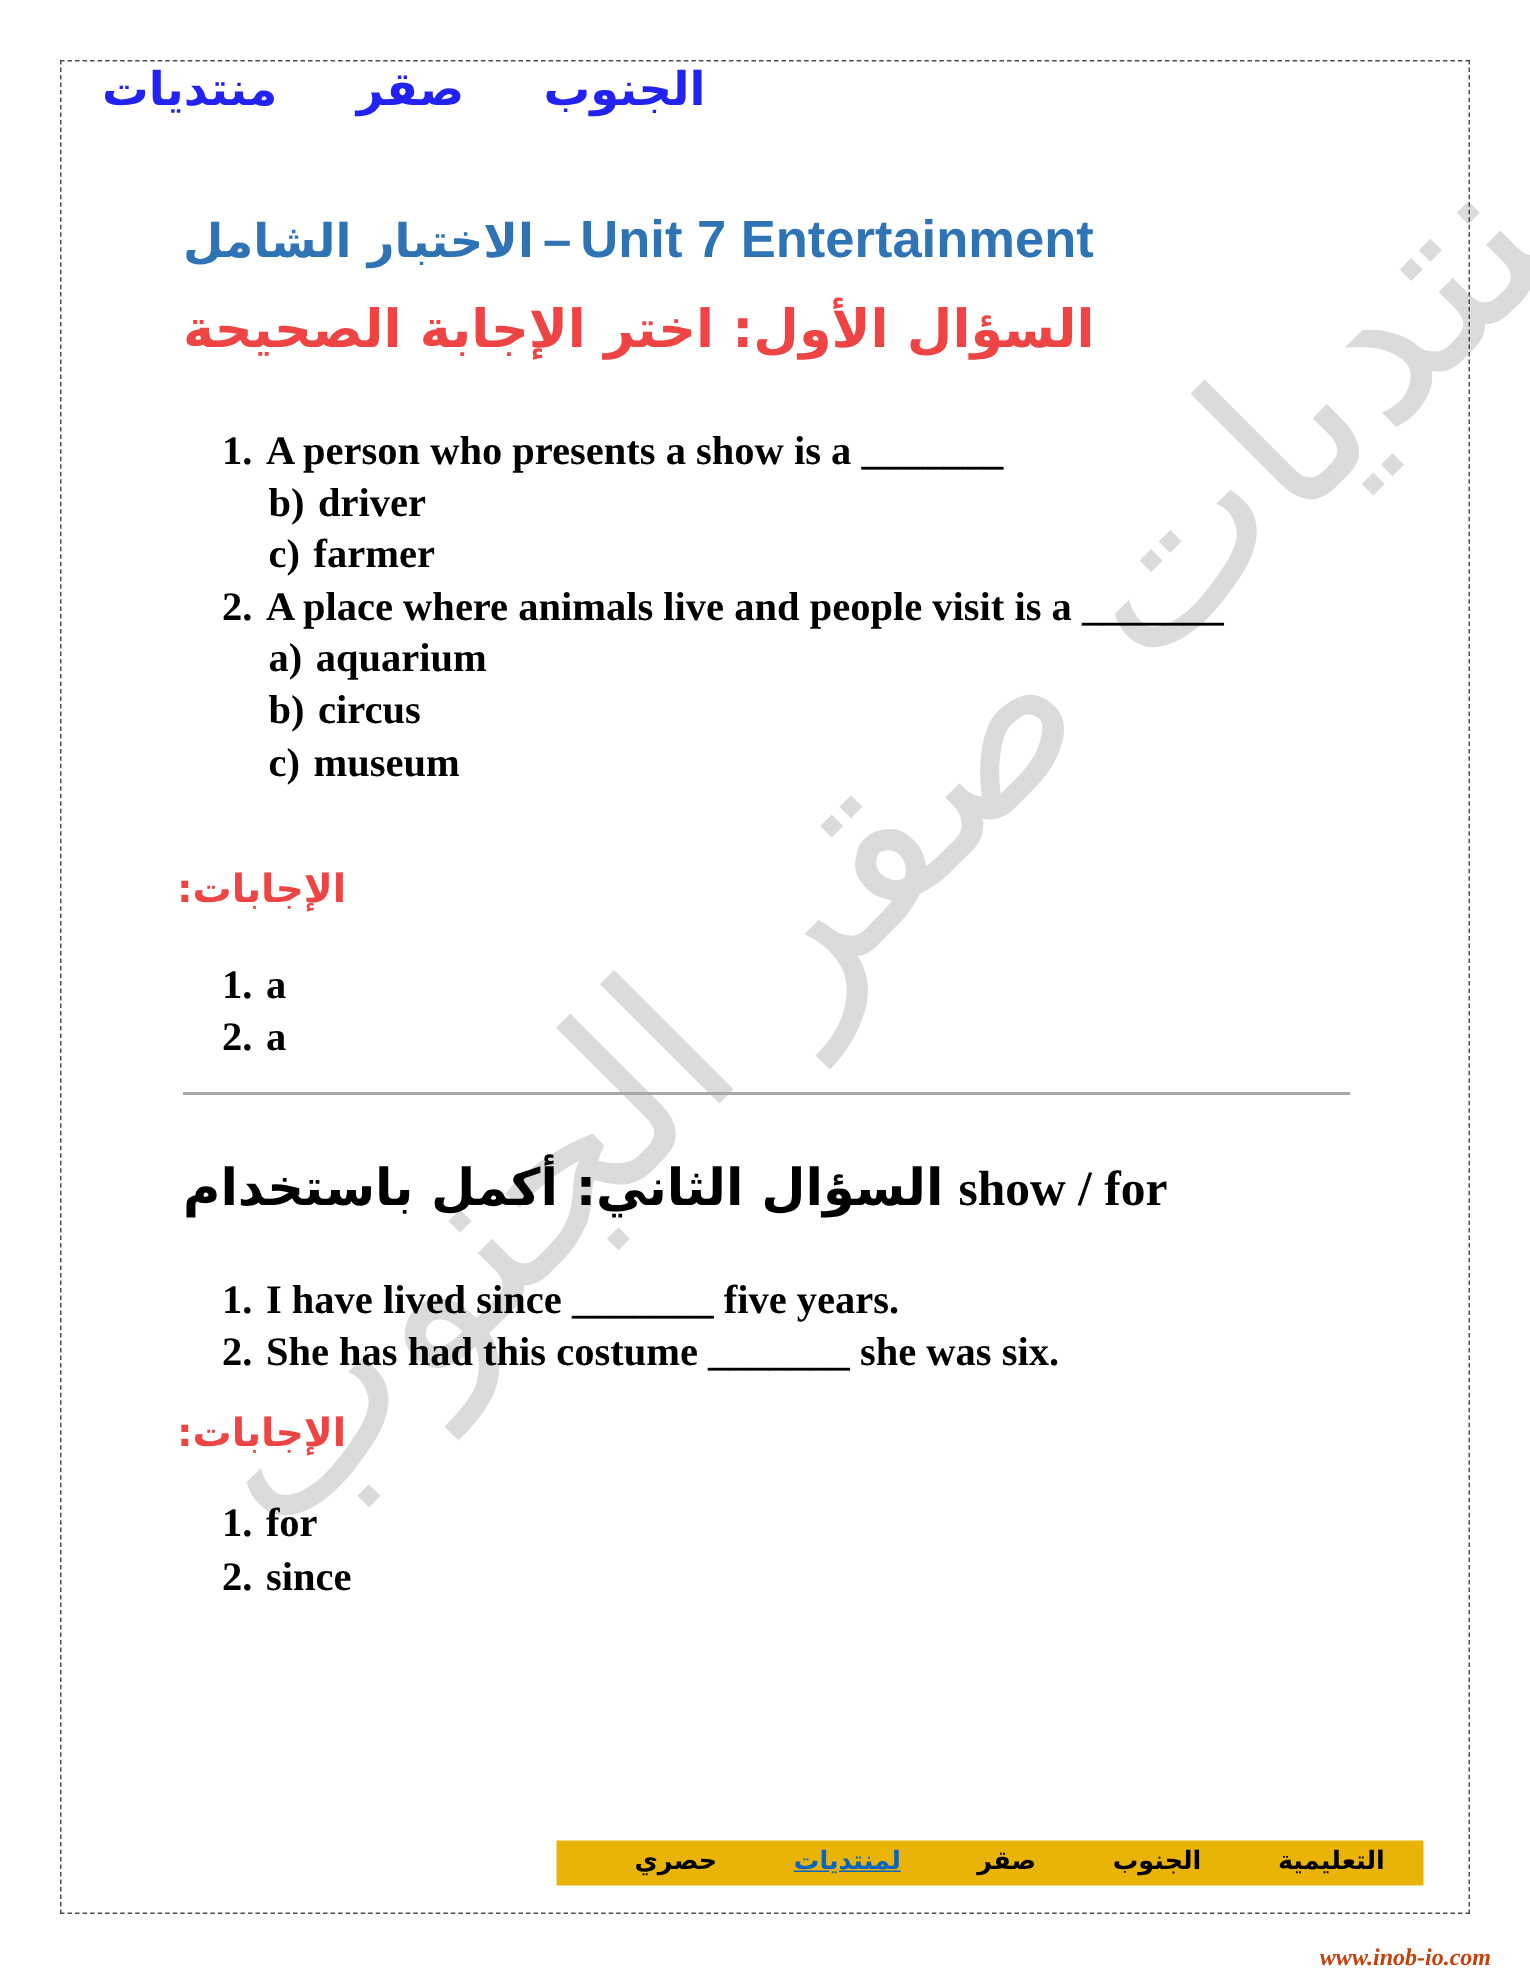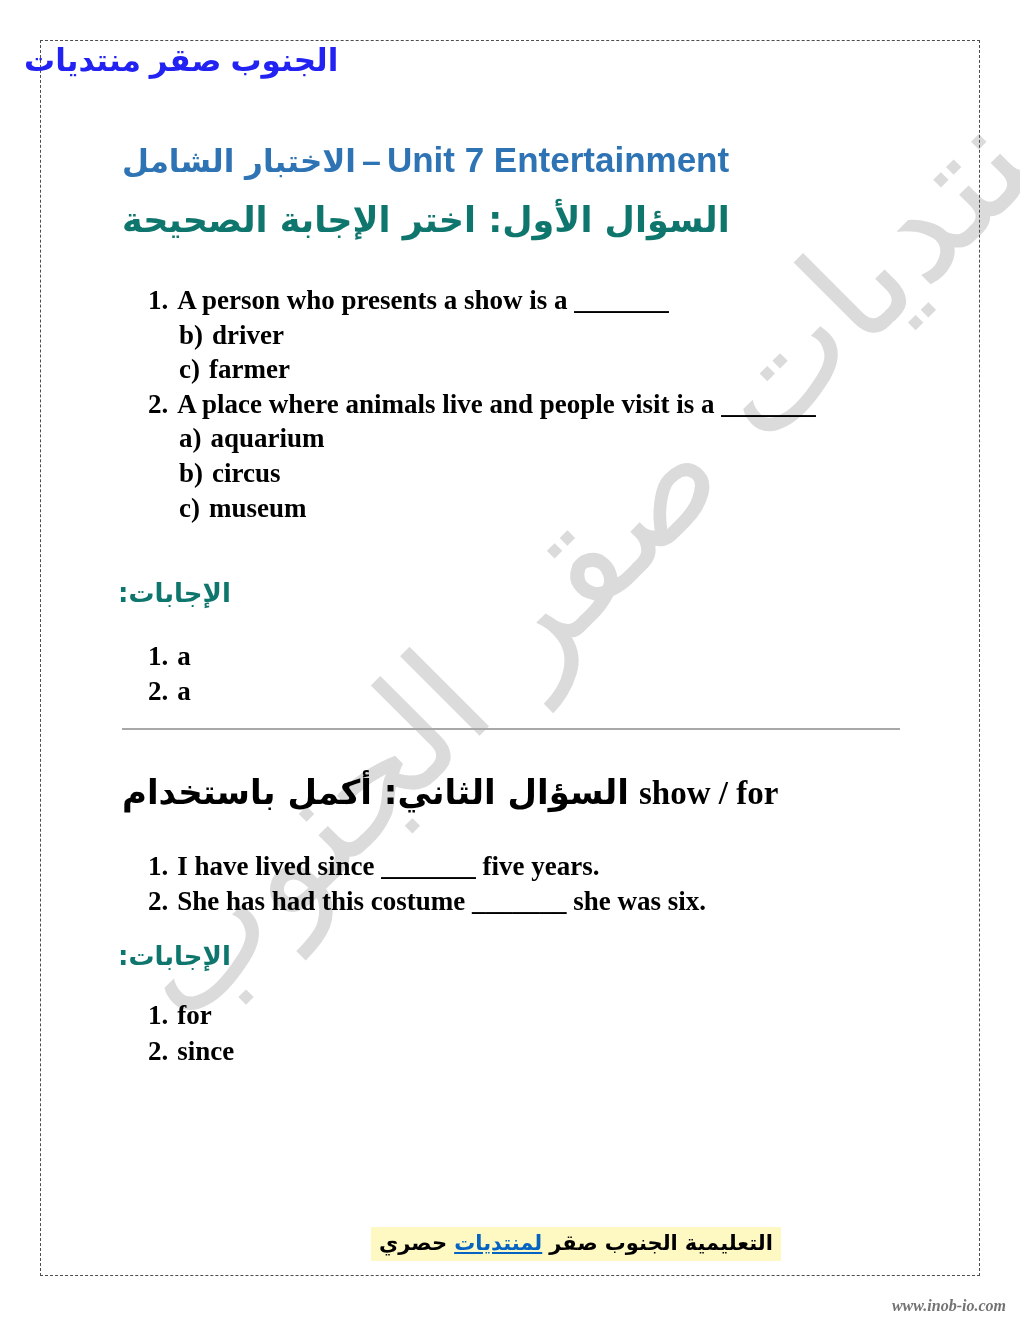--- a/index.html
+++ b/index.html
@@ -18,33 +18,33 @@
     font-family:"DejaVu Sans", sans-serif;font-size:148px;font-weight:400;
     color:#dbdbdb;white-space:nowrap;z-index:0;letter-spacing:2px;
   }
   .content{position:absolute;left:0;top:0;width:1020px;height:1320px;z-index:1;}
   
   .brand{
     position:absolute;left:24px;top:42px;white-space:nowrap;
     font-family:"DejaVu Sans", sans-serif;font-weight:700;font-size:31px;
     color:#2222f2;direction:ltr;
   }
-  .iso{display:inline-block;direction:rtl;unicode-bidi:isolate;margin-right:9px;}
+  .iso{display:inline-block;direction:rtl;unicode-bidi:isolate;margin-right:9px;margin-left:44px;}
   
   .title{
     position:absolute;left:122px;top:140px;white-space:nowrap;color:#2e74b5;
     font-weight:700;direction:ltr;
   }
   .title .t-ar{font-family:"DejaVu Sans", sans-serif;font-size:31px;}
   .title .t-dash{font-family:"Liberation Sans", sans-serif;font-size:34px;margin:0 6px;}
   .title .t-en{font-family:"Liberation Sans", sans-serif;font-size:35px;letter-spacing:0px;}
   
   .h-ar{
     position:absolute;font-family:"DejaVu Sans", sans-serif;font-weight:700;
-    color:#0f766e;direction:rtl;unicode-bidi:isolate;white-space:nowrap;
+    color:#ef4444;direction:rtl;unicode-bidi:isolate;white-space:nowrap;
   }
   .heading1{left:122px;top:200px;font-size:35px;}
   .heading2-wrap{
     position:absolute;left:122px;top:772px;white-space:nowrap;direction:ltr;
   }
   .heading2-wrap .h2-ar{
     font-family:"DejaVu Sans", sans-serif;font-weight:700;font-size:34px;
     direction:rtl;unicode-bidi:isolate;
   }
   .heading2-wrap .h2-en{
@@ -62,32 +62,32 @@
   .list2{top:849px;line-height:35px;}
   .alist1{top:639px;line-height:35.4px;}
   .alist2{top:998px;line-height:35.5px;}
   .qrow{white-space:nowrap;}
   .qrow .qnum{margin-right:9px;}
   .qrow.opt{padding-left:31px;}
   
   .rule{position:absolute;left:122px;top:728px;width:778px;height:2px;background:#a8a8a8;}
   
   .footer{
-    position:absolute;left:371px;top:1227px;background:#fef9c3;
-    padding:4px 8px 6px 8px;white-space:nowrap;direction:ltr;
-    font-family:"DejaVu Sans", sans-serif;font-weight:700;font-size:21px;color:#000;
+    position:absolute;left:371px;top:1227px;background:#eab308;
+    padding:4px 26px 6px 8px;white-space:nowrap;direction:ltr;
+    font-family:"DejaVu Sans", sans-serif;font-weight:700;font-size:17px;color:#000;
   }
   .footer .iso{margin-right:7px;}
   .footer .iso:last-child{margin-right:0;}
   .footer .flink{color:#0563c1;text-decoration:underline;cursor:pointer;}
   
   .site{
-    position:absolute;right:14px;top:1297px;
+    position:absolute;right:26px;top:1297px;
     font-family:"Liberation Serif", serif;font-weight:700;font-style:italic;
-    font-size:16px;color:#737373;
+    font-size:16px;color:#c2410c;
   }
 </style>
 </head>
 <body>
 
 <div class="watermark">منتديات صقر الجنوب</div>
 
 <div class="page-border"></div>
 
 <div class="content">

